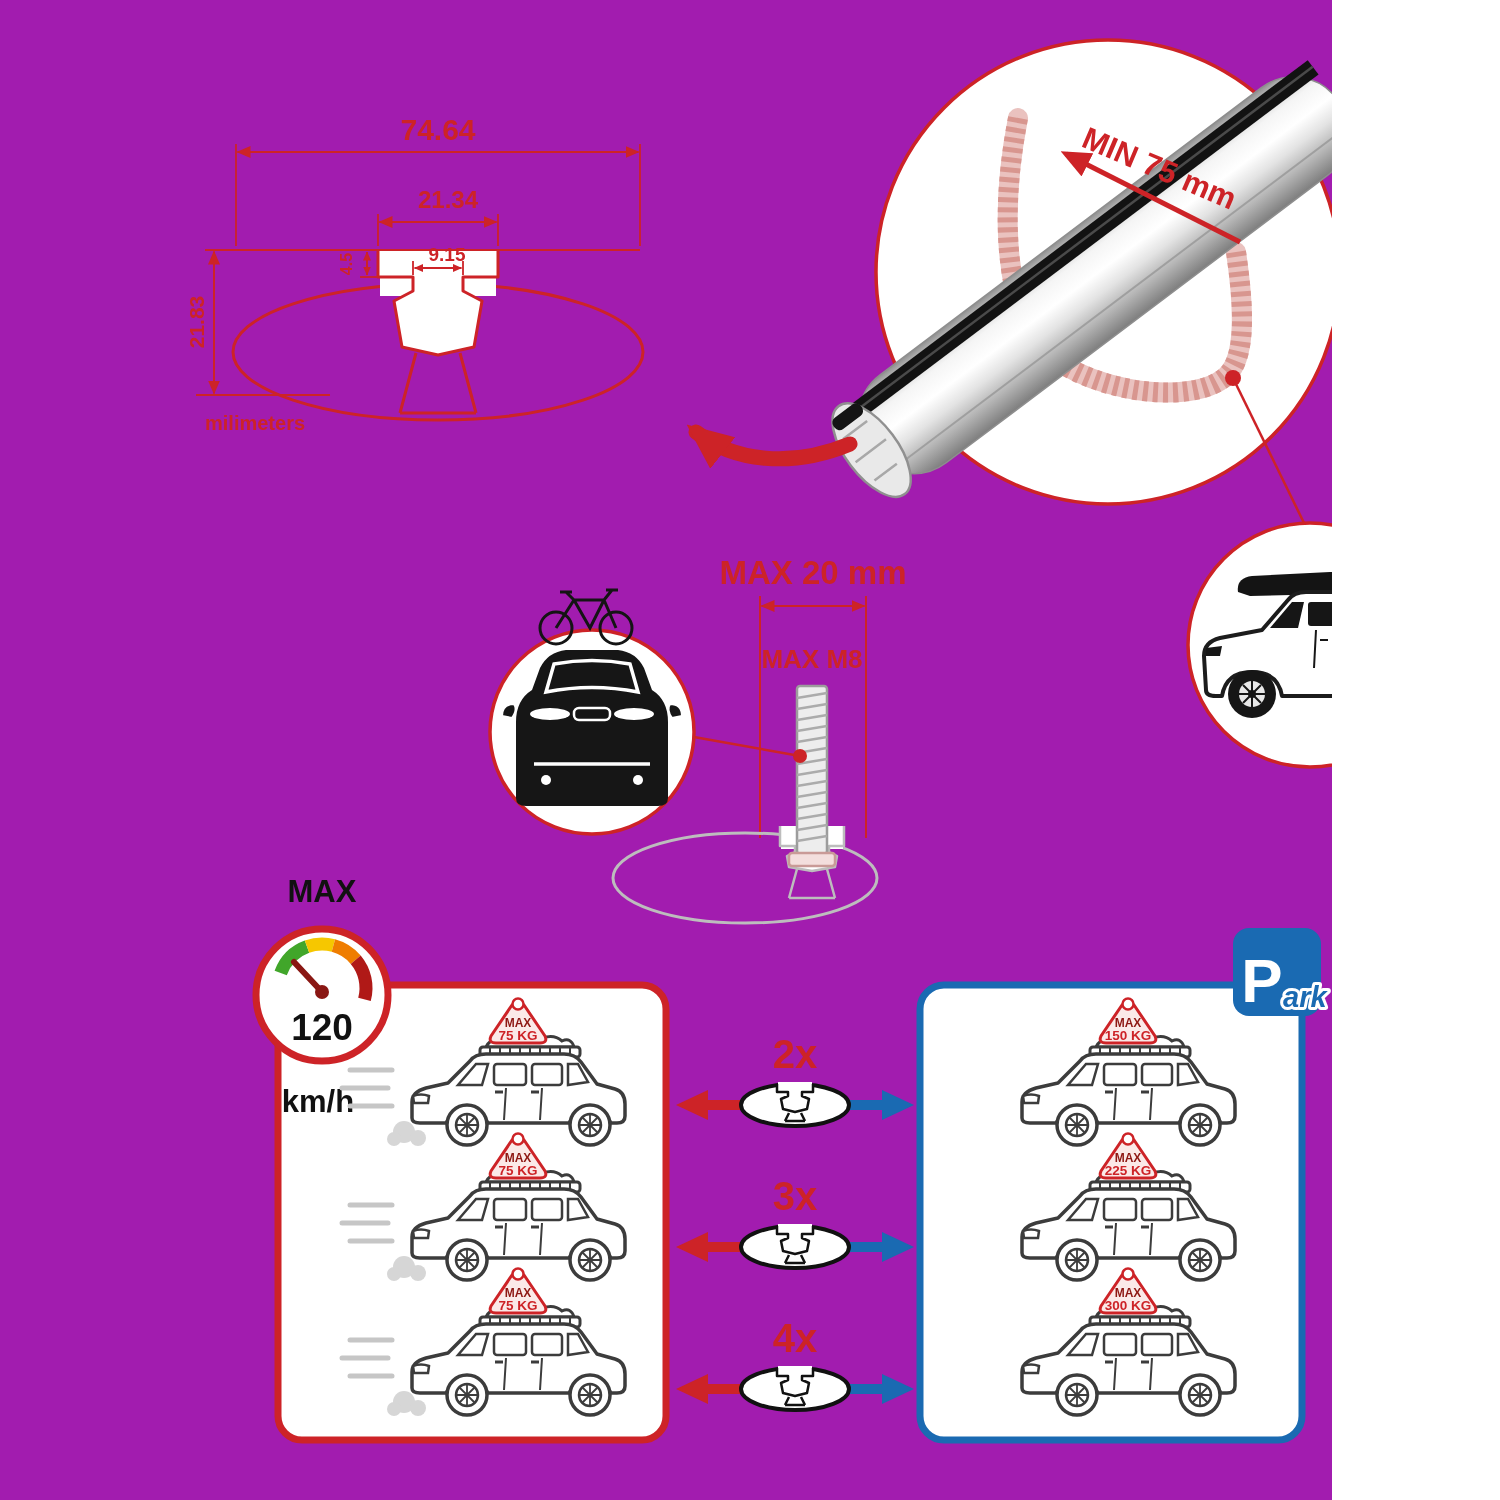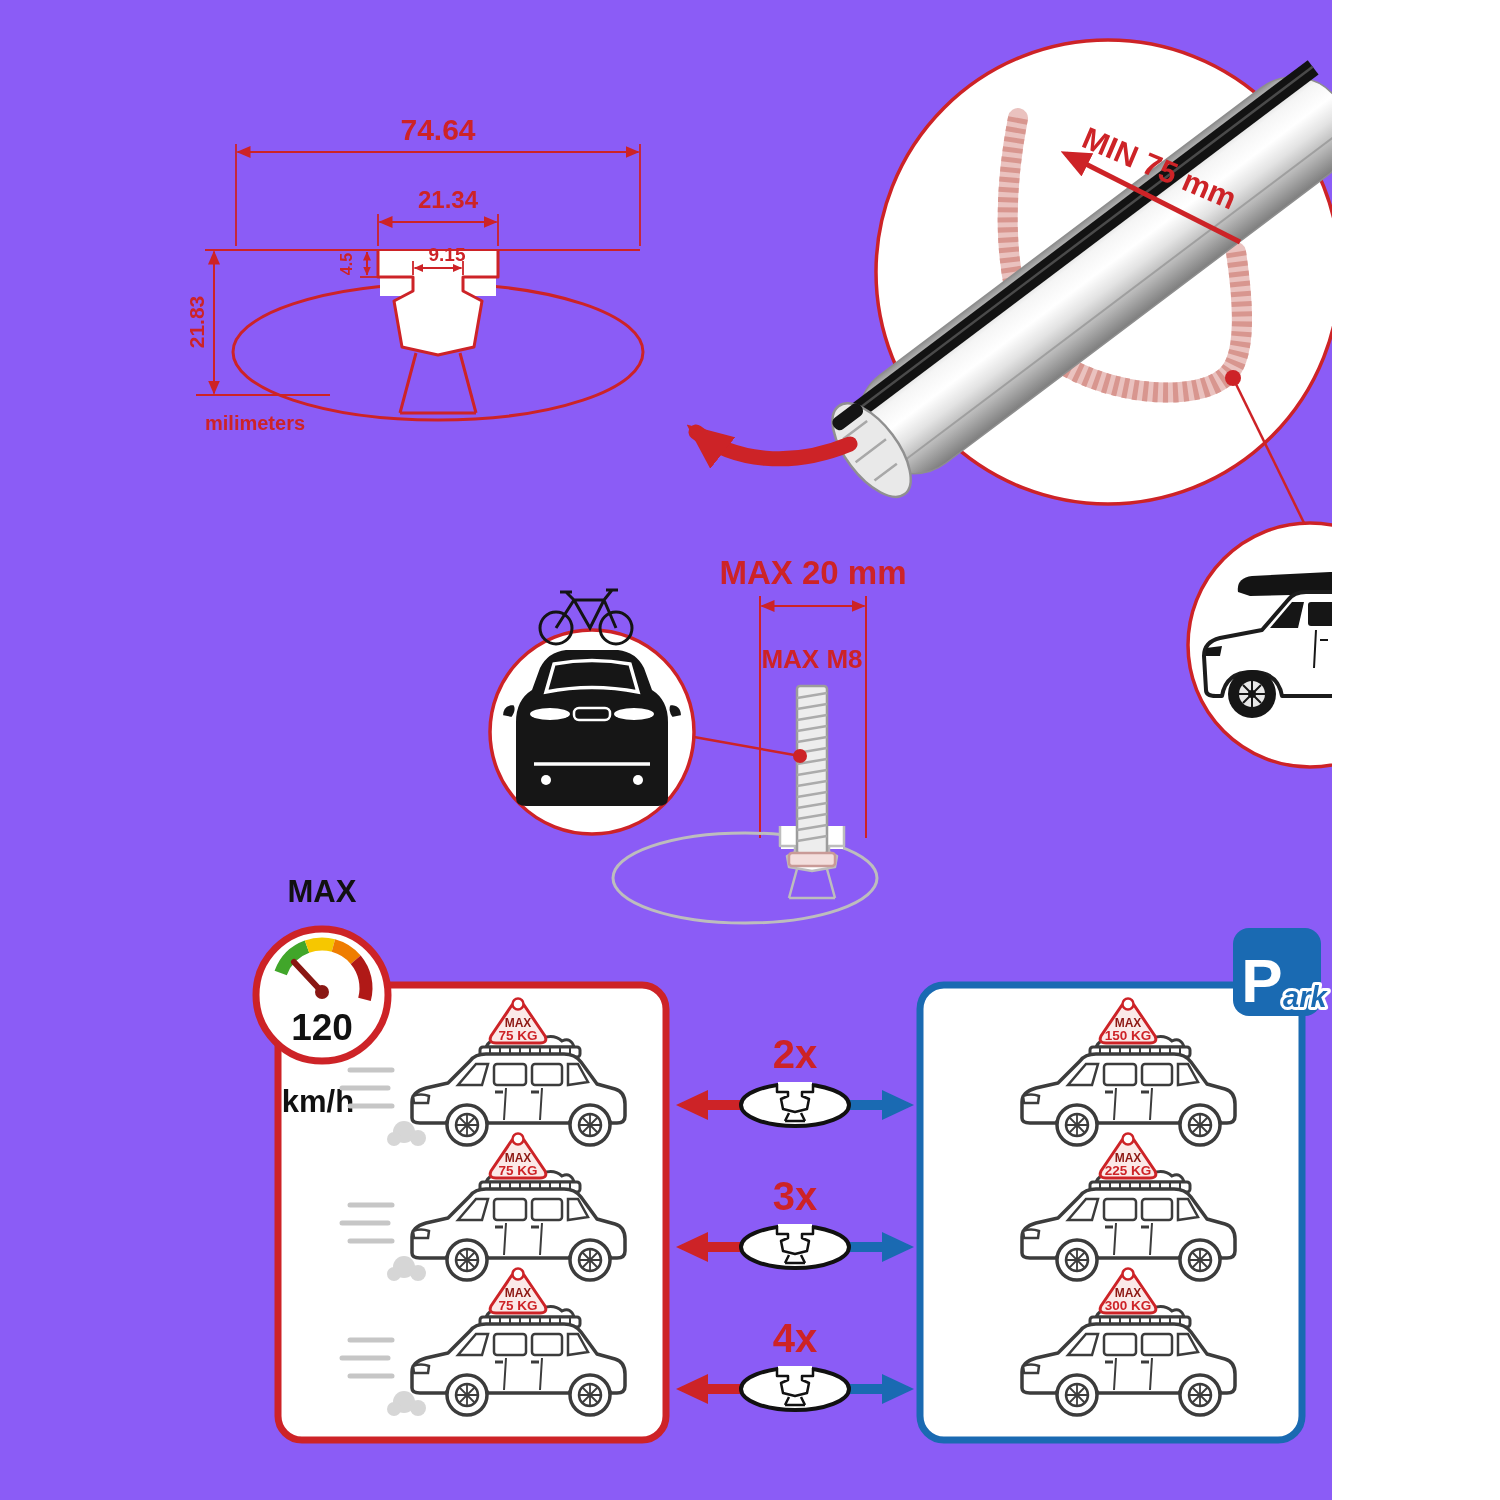--- a/index.html
+++ b/index.html
@@ -1,16 +1,16 @@
 <!DOCTYPE html>
 <html><head>
 <meta charset="utf-8">
 <style>
   html,body{margin:0;padding:0;background:#fff;}
-  .canvas{position:relative;width:1332px;height:1500px;background:#8b5cf6;overflow:hidden;
+  .canvas{position:relative;width:1332px;height:1500px;background:#a21caf;overflow:hidden;
           font-family:"Liberation Sans",sans-serif;}
   svg{display:block;}
   text{font-family:"Liberation Sans",sans-serif;}
 </style>
 </head>
 <body>
 
 <div class="canvas">
 <svg width="1500" height="1500" viewBox="0 0 1500 1500">
   <defs>

